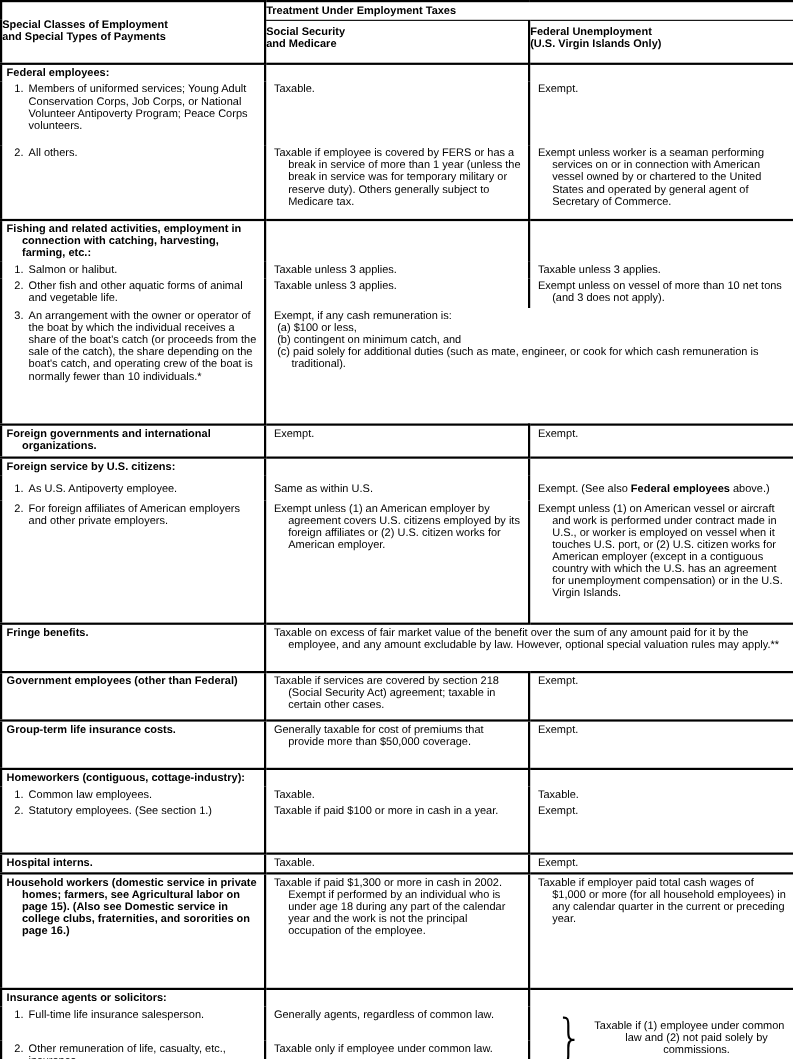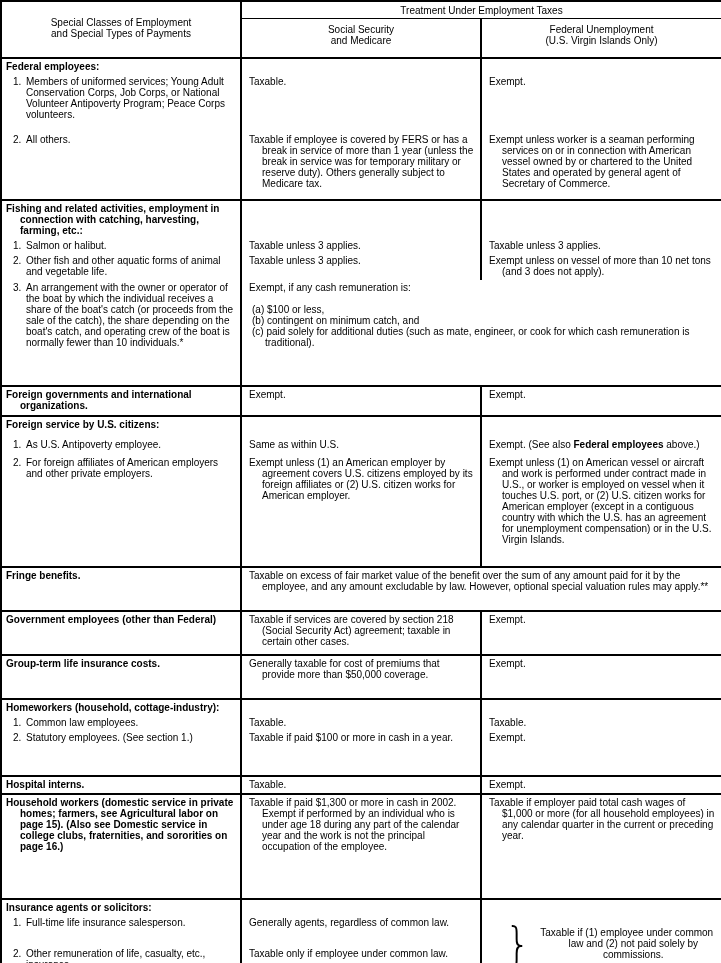--- a/index.html
+++ b/index.html
@@ -2,21 +2,21 @@
 <html><head>
 <meta charset="utf-8">
 <style>
   * { margin:0; padding:0; box-sizing:border-box; }
   html,body { background:#fff; }
   body { width:721px; font-family:"Liberation Sans", sans-serif; color:#000; }
   .page { width:721px; height:963px; background:#fff; overflow:hidden; }
 
   table { border-collapse:collapse; width:721px; table-layout:fixed; border:2px solid #000; }
   th, td { vertical-align:top; font-size:10px; line-height:11px; }
-  th { font-weight:normal; text-align:center; }
+  th { font-weight:bold; text-align:left; }
 
   
   .hc1 { border-right:2px solid #000; padding-top:15px; }
   .hspan { border-bottom:1px solid #000; height:17px; padding-top:3px; }
   .hc2 { border-right:2px solid #000; padding-top:5px; height:40px; }
   .hc3 { padding-top:5px; }
   thead tr:last-child th { border-bottom:2px solid #000; }
 
   
   .c1 { border-right:2px solid #000; padding:2px 4px 2px 4px; }
@@ -27,21 +27,21 @@
 
   .sec-title { font-weight:bold; padding-left:14px; text-indent:-14px; }
   .sec-title .b, .b { font-weight:bold; }
 
   .item { display:flex; padding-left:7px; }
   .item .num { width:13px; flex:none; }
   .item .itxt { flex:1; }
 
   .hang { padding-left:13px; text-indent:-13px; }
 
-  .mlist { margin-top:11px; padding-left:3px; }
+  .mlist { padding-left:3px; }
 
   .bracecell { vertical-align:middle; }
   .bwrap { display:flex; align-items:center; gap:7px; padding-left:16px; }
   .brace { font-family:"DejaVu Sans", sans-serif; font-size:40px; font-weight:300; line-height:0.9; transform:scaleY(1.15); flex:none; }
   .bracetext { flex:1;text-align:center; }
 
   .footnotes { font-style:italic; font-size:9.5px; line-height:9px; padding:3px 2px 0 2px; }
   .fn { margin-bottom:0px; padding-top:1px; }
   .fnm { font-size:8.5px; vertical-align:2px; font-style:italic; }
 </style>
@@ -240,21 +240,21 @@
       <td class="c2">
             <div class="hang">Generally taxable for cost of premiums that provide more than $50,000 coverage.</div>
           </td>
       <td class="c3">
             <div class="hang">Exempt.</div>
           </td>
     </tr>
 
     <tr class="sec" style="height:15px">
       <td class="c1">
-            <div class="sec-title"><span class="b">Homeworkers</span><span> (household, cottage-industry):</span></div>
+            <div class="sec-title"><span class="b">Homeworkers</span><span> (contiguous, cottage-industry):</span></div>
           </td>
       <td class="c2"></td>
       <td class="c3"></td>
     </tr>
     <tr style="height:13px">
       <td class="c1">
         <div class="item">
               <span class="num">1.</span>
               <span class="itxt">Common law employees.</span>
             </div>

